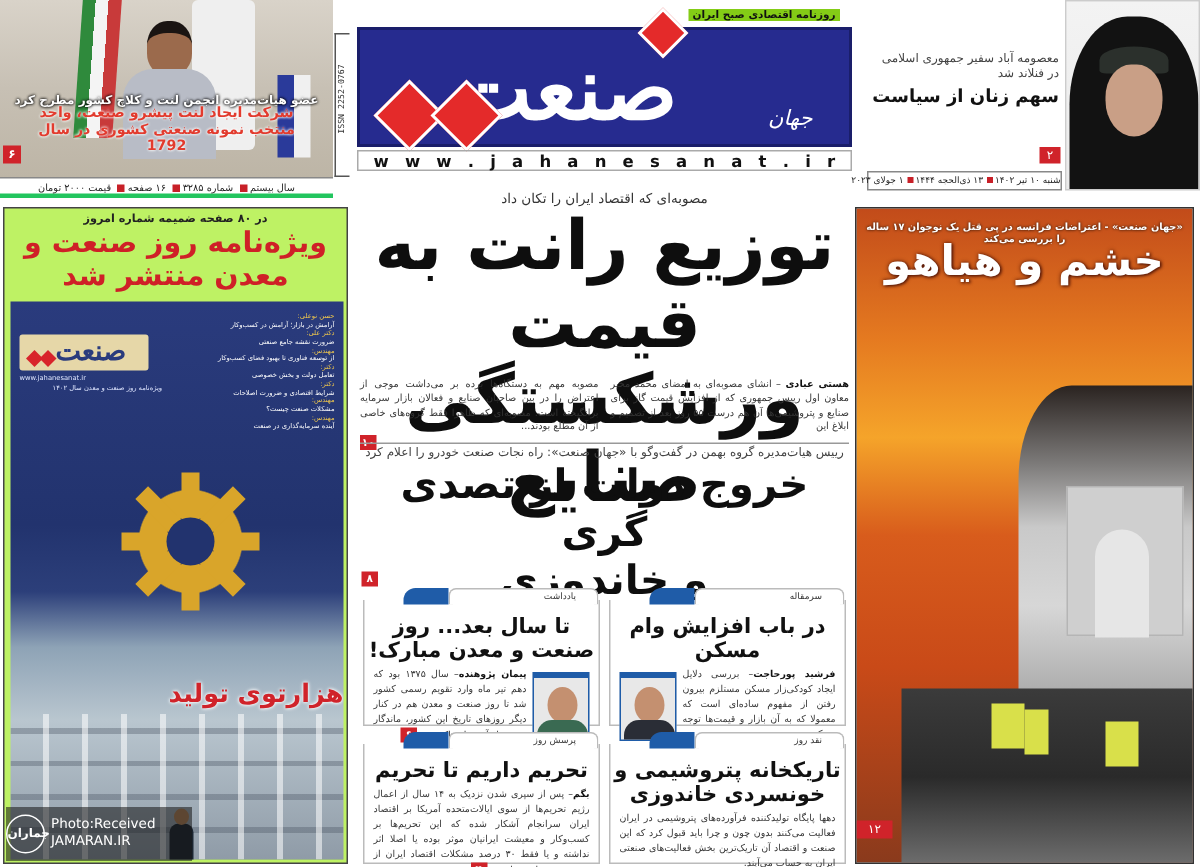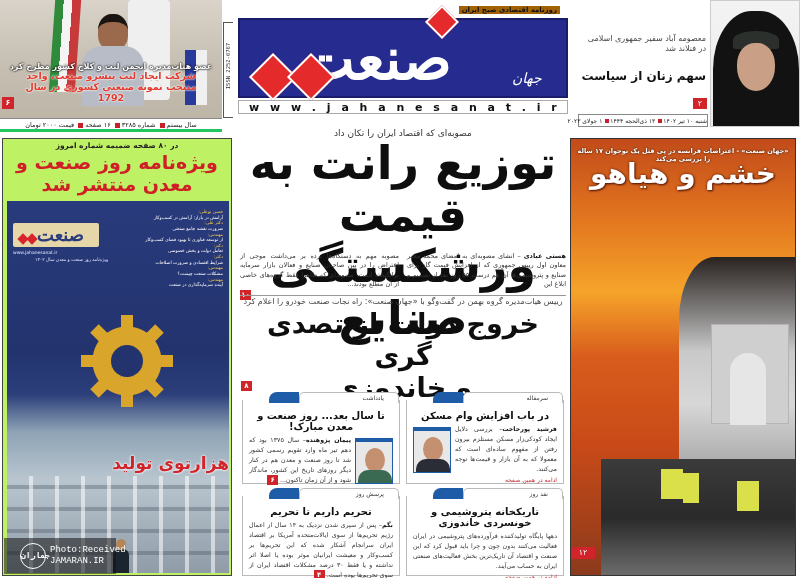--- a/index.html
+++ b/index.html
@@ -21,35 +21,35 @@
   .top-left-box .caption .headline { font-size: 9.5px; font-weight: bold; color: #e23b2e; text-shadow: 0 0 2px #fff, 0 0 2px #fff; line-height: 1.15; padding: 0 14px; }
   .top-left-box .pagebadge { position: absolute; left: 2px; top: 97px; width: 12px; height: 12px; background: #d0232a; color: #fff; font-size: 8px; text-align: center; line-height: 12px; font-weight: bold; }
   .issue-bar { left: 0; top: 118px; width: 222px; height: 14px; border-top: 1px solid #888; border-bottom: 3px solid #22c55e; font-size: 6.5px; text-align: center; line-height: 12px; color: #222; }
   .issue-bar .sq { display: inline-block; width: 5px; height: 5px; background: #c82028; margin: 0 2px; vertical-align: middle; }
 
   .issn { left: 223px; top: 22px; width: 10px; height: 96px; border: 1px solid #555; border-right: none; }
   .issn span { position: absolute; left: -36px; top: 40px; transform: rotate(-90deg); font-size: 5.5px; white-space: nowrap; color: #333; font-family: "DejaVu Sans Mono", monospace; width: 80px; text-align: center; }
 
   
   .logo { left: 238px; top: 14px; width: 330px; height: 100px; }
-  .logo .tagline { position: absolute; right: 8px; top: -8px; font-size: 7px; font-weight: bold; color: #111; background: #a16207; padding: 0 3px; }
+  .logo .tagline { position: absolute; right: 8px; top: -8px; font-size: 7px; font-weight: bold; color: #111; background: #84cc16; padding: 0 3px; }
   .logo .bluebox { position: absolute; left: 0; top: 4px; width: 330px; height: 80px; background: #262b8f; border: 2px solid #1a1e6a; }
   .logo .word { position: absolute; left: 60px; top: 10px; font-size: 58px; font-weight: bold; color: #fff; font-family: "DejaVu Serif", serif; letter-spacing: -2px; line-height: 1; }
   .logo .jahan { position: absolute; left: 272px; top: 50px; font-size: 14px; color: #fff; font-style: italic; font-family: Liberation Serif, serif; }
   .logo .dia { position: absolute; width: 34px; height: 34px; background: #e42a2a; border: 2px solid #fff; transform: rotate(45deg); }
   .logo .url { position: absolute; left: 0; top: 86px; width: 330px; height: 14px; display: flex; justify-content: space-between; direction: ltr; font-size: 11px; font-weight: bold; color: #111; padding: 0 10px; border: 1px solid #aaa; letter-spacing: 0; }
 
   
   .top-right-photo { left: 710px; top: 0; width: 90px; height: 127px; background: linear-gradient(180deg,#f3f3f3 0%,#eaeaea 100%); overflow: hidden; border: 1px solid #ccc; }
   .top-right-photo .chador { position: absolute; left: 2px; top: 10px; width: 86px; height: 130px; background: #121212; border-radius: 45% 45% 10% 10%; }
   .top-right-photo .face { position: absolute; left: 26px; top: 42px; width: 38px; height: 48px; background: #c99f86; border-radius: 45% 45% 50% 50%; }
   .top-right-photo .scarf { position: absolute; left: 22px; top: 30px; width: 46px; height: 18px; background: #2b302c; border-radius: 50% 50% 10% 10%; }
   .top-right-text { left: 580px; top: 34px; width: 126px; text-align: right; }
   .top-right-text .kicker { font-size: 8px; color: #444; line-height: 1.3; }
-  .top-right-text .headline { font-size: 12px; font-weight: bold; color: #111; margin-top: 14px; }
+  .top-right-text .headline { font-size: 12px; font-weight: bold; color: #111; margin-top: 2px; }
   .top-right-pagebadge { left: 693px; top: 98px; width: 14px; height: 11px; background: #d0232a; color: #fff; font-size: 8px; text-align: center; line-height: 11px; }
   .date-bar { left: 578px; top: 114px; width: 130px; height: 13px; border: 1px solid #888; font-size: 6px; text-align: center; line-height: 11px; color: #222; white-space: nowrap; }
   .date-bar .sq { display: inline-block; width: 4px; height: 4px; background: #c82028; margin: 0 1px; vertical-align: middle; }
 
   
   .supp { left: 2px; top: 138px; width: 230px; height: 438px; border: 1px solid #444; background: #bef264; overflow: hidden; }
   .supp .kicker { text-align: center; font-size: 7.5px; font-weight: bold; margin-top: 2px; color: #222; }
   .supp .title { text-align: center; font-size: 19px; font-weight: bold; color: #cf2027; line-height: 1.15; margin-top: 2px; }
   .supp .cover { position: absolute; left: 4px; top: 62px; width: 222px; height: 372px; background: linear-gradient(180deg,#2a3b7d 0%,#22336e 40%,#2c3f7a 52%,#8ea3b6 62%,#b9c6cf 75%,#8f9ba7 100%); overflow: hidden; }
   .supp .mini-logo { position: absolute; left: 6px; top: 22px; width: 86px; height: 24px; background: #e6d7a8; border-radius: 2px; }
@@ -66,39 +66,39 @@
   .supp .gear i:nth-child(3) { transform: rotate(90deg); }
   .supp .gear i:nth-child(4) { transform: rotate(135deg); }
   .supp .gear .hole { position: absolute; left: 26px; top: 26px; width: 32px; height: 32px; border-radius: 50%; background: #22336e; }
   .supp .cover-title { position: absolute; left: 0; right: 0; top: 252px; font-size: 17px; font-weight: bold; color: #d0232a; text-shadow: 0 0 2px #fff, 0 0 3px #fff; }
   .supp .maze { position: absolute; left: 0; right: 0; top: 275px; bottom: 0; background:
       repeating-linear-gradient(90deg, transparent 0 22px, rgba(255,255,255,.55) 22px 26px),
       repeating-linear-gradient(0deg, transparent 0 18px, rgba(70,80,95,.35) 18px 22px);
   }
   .supp .man { position: absolute; left: 106px; top: 348px; width: 16px; height: 60px; background: #1b2530; border-radius: 6px 6px 0 0; }
   .supp .man::before { content: ""; position: absolute; left: 3px; top: -10px; width: 10px; height: 11px; border-radius: 50%; background: #b58457; }
-  .watermark { left: 4px; top: 538px; width: 112px; height: 36px; background: rgba(20,20,20,.55); display: flex; align-items: center; gap: 4px; direction: ltr; padding-left: 16px; font-family: Liberation Mono, monospace; }
+  .watermark { left: 4px; top: 538px; width: 124px; height: 36px; background: rgba(20,20,20,.55); display: flex; align-items: center; gap: 4px; direction: ltr; padding-left: 0; }
   .watermark .wm-logo { width: 26px; height: 26px; border-radius: 50%; border: 1.5px solid #fff; color: #fff; font-size: 8px; text-align: center; line-height: 23px; font-weight: bold; }
   .watermark .wm-text { color: #fff; font-size: 9px; line-height: 1.2; text-align: left; }
   .lead-kicker { position: absolute; left: 240px; top: 128px; width: 326px; text-align: center; font-size: 9px; color: #333; }
   .lead-title { position: absolute; left: 240px; top: 138px; width: 326px; text-align: center; font-size: 46px; font-weight: bold; line-height: 1.12; letter-spacing: -1px; color: #0e0e0e; }
   .lead-body { position: absolute; left: 240px; top: 252px; width: 326px; display: flex; gap: 8px; }
   .lead-body .col { flex: 1; font-size: 6.5px; line-height: 1.45; color: #333; text-align: justify; }
   .lead-body .col b { color: #111; }
   .pagebadge-sm { display: inline-block; width: 11px; height: 10px; background: #d0232a; color: #fff; font-size: 7px; text-align: center; line-height: 10px; font-weight: bold; }
   .divider { position: absolute; left: 240px; top: 295px; width: 326px; height: 1px; background: #999; }
   .second-kicker { position: absolute; left: 240px; top: 297px; width: 326px; text-align: center; font-size: 8px; color: #444; }
   .second-title { position: absolute; left: 240px; top: 308px; width: 326px; text-align: center; font-size: 27px; font-weight: bold; line-height: 1.18; color: #0e0e0e; }
   .second-badge { position: absolute; left: 241px; top: 373px; }
 
   .card { position: absolute; border: 1px solid #bbb; border-top: none; background: #fff; }
   .card .tab { position: absolute; right: 0; top: -8px; height: 11px; display: flex; }
   .card .tab .lbl { background: #fff; border: 1px solid #bbb; border-bottom: none; border-radius: 5px 5px 0 0; font-size: 6px; padding: 0 14px; line-height: 10px; color: #333; min-width: 100px; }
   .card .tab .blue { width: 30px; background: #1f5ca8; border-radius: 8px 0 0 0; }
-  .card .ctitle { font-size: 10px; font-weight: bold; text-align: center; margin-top: 10px; color: #111; }
+  .card .ctitle { font-size: 14px; font-weight: bold; text-align: center; margin-top: 10px; color: #111; }
   .card .cbody { font-size: 6.3px; line-height: 1.6; color: #333; text-align: justify; padding: 3px 6px 0 6px; }
   .card .cbody b { color: #111; }
   .card .photo { float: left; width: 38px; height: 46px; margin: 3px 4px 0 0; border: 1px solid #1f5ca8; border-top: 4px solid #1f5ca8; background: #e8e8e8; position: relative; overflow: hidden; }
   .card .photo .h { position: absolute; left: 9px; top: 6px; width: 20px; height: 24px; border-radius: 50%; background: #c49070; }
   .card .photo .b { position: absolute; left: 2px; top: 28px; width: 34px; height: 20px; border-radius: 10px 10px 0 0; background: #2a2d36; }
   .card .more { font-size: 6px; color: #c42a30; padding: 2px 6px; }
 
   
   .right-lead { left: 570px; top: 138px; width: 226px; height: 438px; border: 1px solid #333; overflow: hidden; background: linear-gradient(180deg,#c24b1a 0%,#e57a20 20%,#f5a42a 35%,#d85c1c 50%,#c94a18 70%,#8a3a1c 100%); }
   .right-lead .smoke { position: absolute; left: 108px; top: 118px; width: 118px; height: 210px; background: linear-gradient(180deg,#2a2320 0%,#7d7b7a 25%,#c9c9c9 45%,#d7d7d7 70%,#a9a9a9 100%); border-radius: 30% 0 0 0; }

